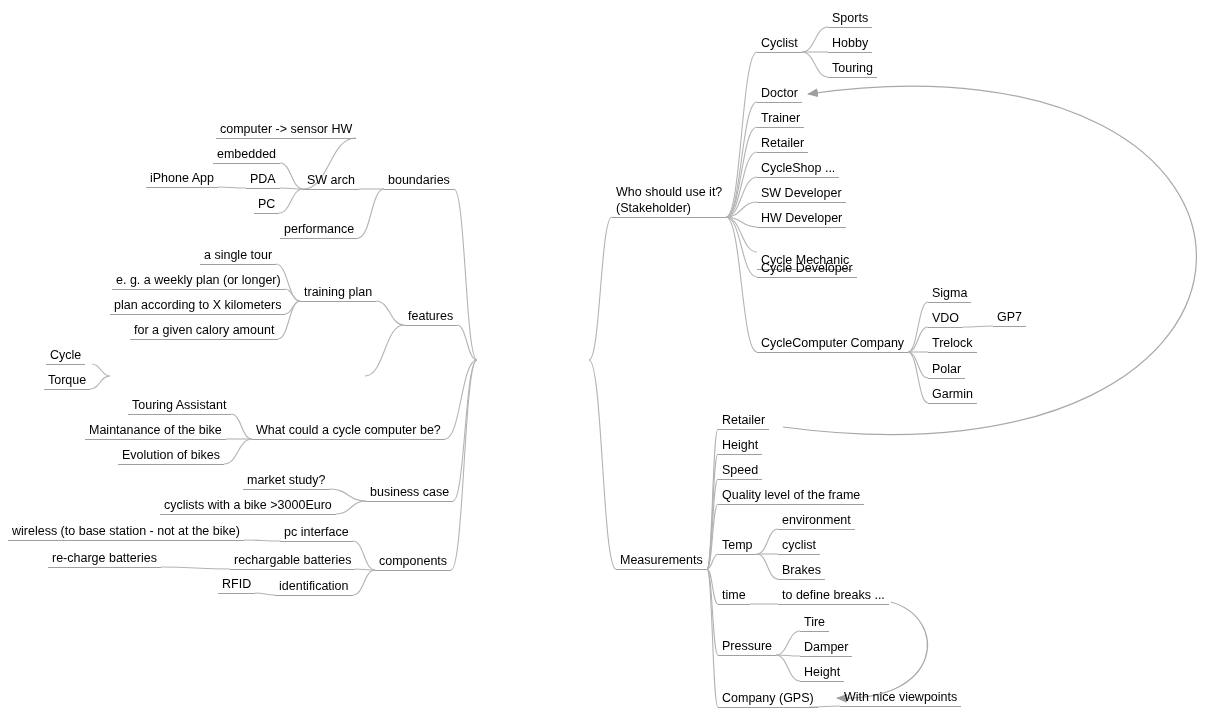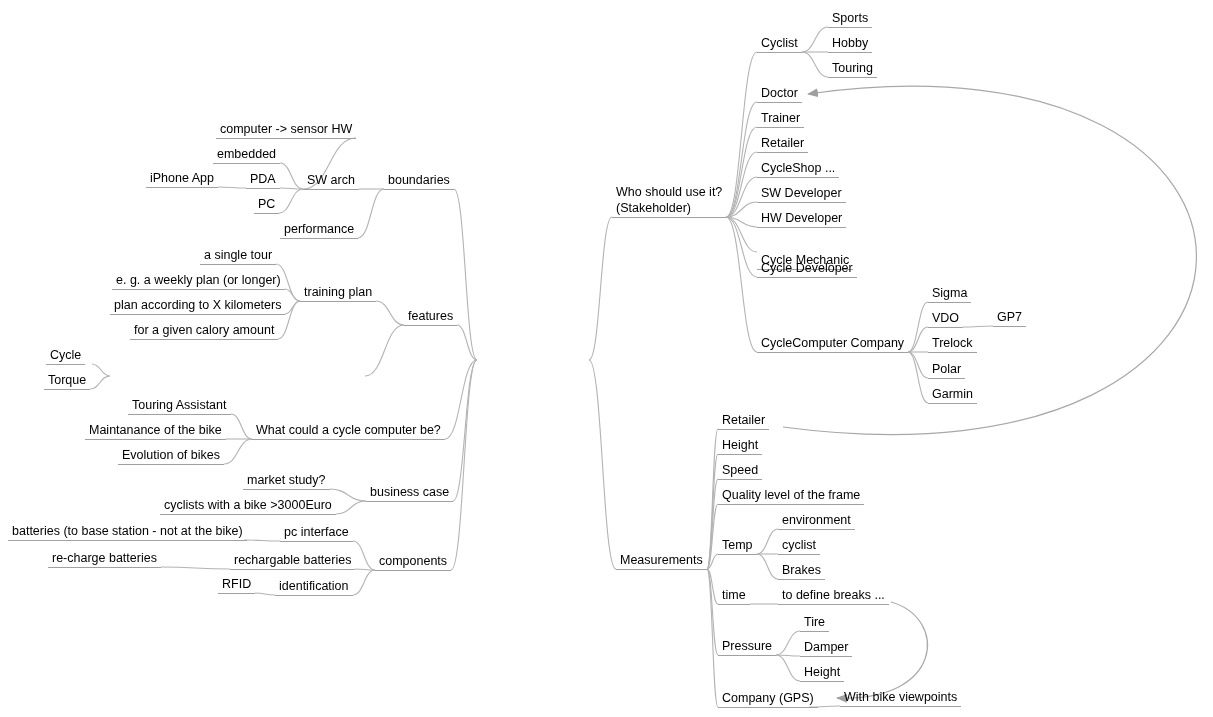--- a/index.html
+++ b/index.html
@@ -120,21 +120,21 @@
   <div class="node left" id="n-touring_assistant" style="left:128px;top:397px">Touring Assistant</div>
   <div class="node left" id="n-maintanance" style="left:85px;top:422px">Maintanance of the bike</div>
   <div class="node left" id="n-evolution" style="left:118px;top:447px">Evolution of bikes</div>
 
   <div class="node left" id="n-business_case" style="left:366px;top:484px">business case</div>
   <div class="node left" id="n-market_study" style="left:243px;top:472px">market study?</div>
   <div class="node left" id="n-cyclists_3000" style="left:160px;top:497px">cyclists with a bike &gt;3000Euro</div>
 
   <div class="node left" id="n-components" style="left:375px;top:553px">components</div>
   <div class="node left" id="n-pc_interface" style="left:280px;top:524px">pc interface</div>
-  <div class="node left" id="n-wireless" style="left:8px;top:523px">batteries (to base station - not at the bike)</div>
+  <div class="node left" id="n-wireless" style="left:8px;top:523px">wireless (to base station - not at the bike)</div>
   <div class="node left" id="n-rechargable_batteries" style="left:230px;top:552px">rechargable batteries</div>
   <div class="node left" id="n-recharge_batteries" style="left:48px;top:550px">re-charge batteries</div>
   <div class="node left" id="n-identification" style="left:275px;top:578px">identification</div>
   <div class="node left" id="n-rfid" style="left:218px;top:576px">RFID</div>
 
   <div class="node right multiline" id="n-stakeholder" style="left:612px;top:184px">Who should use it?
 (Stakeholder)</div>
   <div class="node right" id="n-cyclist" style="left:757px;top:35px">Cyclist</div>
   <div class="node right" id="n-sports" style="left:828px;top:10px">Sports</div>
   <div class="node right" id="n-hobby" style="left:828px;top:35px">Hobby</div>
@@ -164,15 +164,15 @@
   <div class="node right" id="n-environment" style="left:778px;top:512px">environment</div>
   <div class="node right" id="n-cyclist_temp" style="left:778px;top:537px">cyclist</div>
   <div class="node right" id="n-brakes" style="left:778px;top:562px">Brakes</div>
   <div class="node right" id="n-time" style="left:718px;top:587px">time</div>
   <div class="node right" id="n-to_define_breaks" style="left:778px;top:587px">to define breaks ...</div>
   <div class="node right" id="n-pressure" style="left:718px;top:638px">Pressure</div>
   <div class="node right" id="n-tire" style="left:800px;top:614px">Tire</div>
   <div class="node right" id="n-damper" style="left:800px;top:639px">Damper</div>
   <div class="node right" id="n-height_pressure" style="left:800px;top:664px">Height</div>
   <div class="node right" id="n-position_gps" style="left:718px;top:690px">Company (GPS)</div>
-  <div class="node right" id="n-with_nice_viewpoints" style="left:840px;top:689px">With bike viewpoints</div>
+  <div class="node right" id="n-with_nice_viewpoints" style="left:840px;top:689px">With nice viewpoints</div>
 
 </div>
 
 </body></html>

